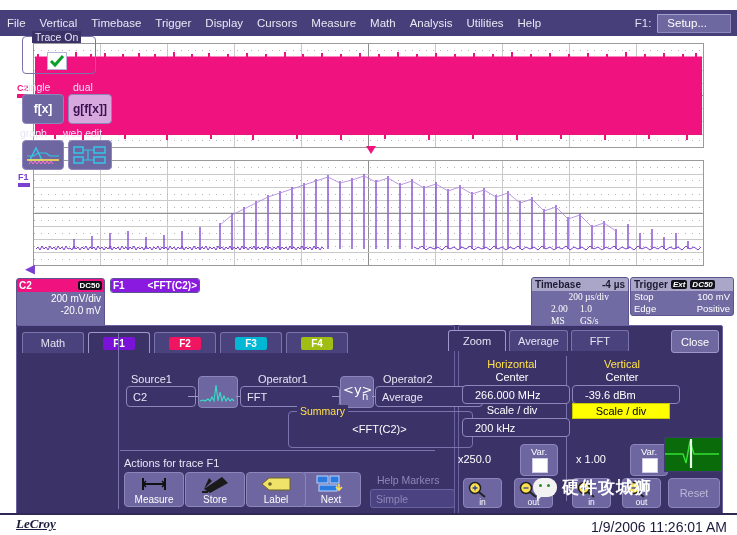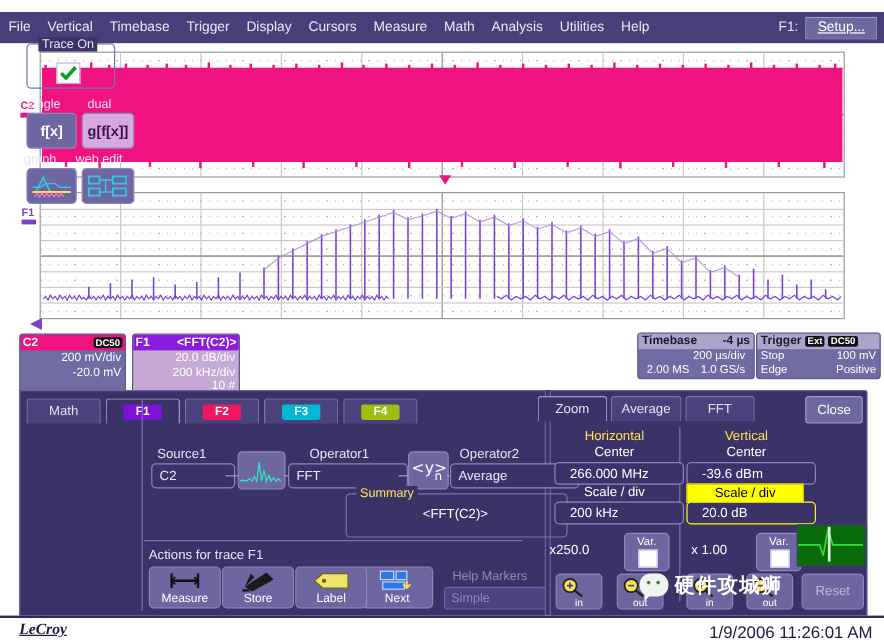--- a/index.html
+++ b/index.html
@@ -9,21 +9,21 @@
   #app{position:relative;width:737px;height:535px;background:#ffffff;}
 
   
   #menubar{position:absolute;left:0;top:10px;width:737px;height:26px;
            background:#473f7a;display:flex;align-items:center;}
   #menubar .mi{color:#e8e8f4;font-size:11.5px;padding:0 7px;line-height:26px;white-space:nowrap;}
   #menubar .spacer{flex:1;}
   #menubar .f1lab{color:#e0e0ee;font-size:11.5px;padding-right:6px;}
   #setupbtn{background:#6e68a0;border:1px solid #8e88bc;border-top-color:#a39dd0;
             border-left-color:#a39dd0;color:#ffffff;font-size:11.5px;
-            padding:2px 9px 3px 9px;margin-right:6px;border-radius:1px;text-decoration:underline;}
+            padding:2px 23px 3px 9px;margin-right:6px;border-radius:1px;}
 
   
   .gridwrap{position:absolute;background:#ffffff;border:1px solid #9a9a9a;}
   #grid1{left:33px;top:43px;width:669px;height:103px;}
   #grid2{left:33px;top:160px;width:669px;height:104px;}
   .gcell{position:absolute;left:0;top:0;right:0;bottom:0;}
   .vline{position:absolute;top:0;bottom:0;width:1px;background:#c9c9c9;}
   .hline{position:absolute;left:0;right:0;height:1px;background:#c9c9c9;}
   .vline.major{background:#8e8e8e;}
   .hline.major{background:#8e8e8e;}
@@ -50,24 +50,24 @@
   .desc .body{padding:1px 3px 2px 3px;text-align:right;font-size:10px;color:#ffffff;line-height:11.5px;}
   #c2desc{left:16px;top:278px;width:87px;background:#716ba3;}
   #c2desc .hdr{background:#f0127e;color:#fff;justify-content:space-between;}
   #c2desc .tag{background:#101018;color:#fff;font-size:8px;padding:0 2px;border-radius:2px;}
   #f1desc{left:110px;top:278px;width:88px;background:#c6a8d4;}
   #f1desc .hdr{background:#8a1ae0;color:#fff;justify-content:space-between;}
   #f1desc .body{color:#ffffff;}
 
   #tbdesc{left:531px;top:277px;width:96px;background:#716ba3;}
   #tbdesc .hdr{background:#a9a6c8;color:#1d1b33;justify-content:space-between;padding:0 3px;}
-  #tbdesc .row{display:flex;justify-content:space-between;font-size:9.5px;padding:0 7px;line-height:12px;}
+  #tbdesc .row{display:flex;justify-content:space-between;font-size:9.5px;padding:0 19px;line-height:12px;font-family:Liberation Serif, serif;}
   #trdesc{left:630px;top:277px;width:102px;background:#716ba3;}
   #trdesc .hdr{background:#a9a6c8;color:#1d1b33;justify-content:flex-start;gap:3px;padding:0 3px;}
-  #trdesc .hdr .tag{background:#101018;color:#fff;font-size:8px;padding:0 2px;border-radius:2px;}
+  #trdesc .hdr .tag{background:#101018;color:#fff;font-size:8px;padding:0 2px;border-radius:2px;font-style:italic;}
   #trdesc .row{display:flex;justify-content:space-between;font-size:9.5px;padding:0 3px;line-height:12px;}
 
   
   #dialog{position:absolute;left:16px;top:325px;width:705px;height:188px;background:#3b3368;}
   #leftpane{position:absolute;left:0;top:0;width:437px;height:188px;background:#3b3368;
             border:1px solid #6a62a0;border-radius:2px;}
   #rightpane{position:absolute;left:442px;top:0;width:263px;height:188px;background:#3b3368;
              border:1px solid #6a62a0;border-radius:2px;}
 
   .tabrow{position:absolute;left:6px;top:5px;display:flex;gap:4px;}
@@ -404,25 +404,20 @@
       <div>-20.0 mV</div>
       <div style="height:11px">&nbsp;</div>
     </div>
   </div>
 
   <div class="desc" id="f1desc">
     <div class="hdr">
       <span>F1</span>
       <span>&lt;FFT(C2)&gt;</span>
     </div>
-    <div class="body">
-      <div>20.0 dB/div</div>
-      <div>200 kHz/div</div>
-      <div>10 #</div>
-    </div>
   </div>
 
   <div class="desc" id="tbdesc">
     <div class="hdr">
       <span>Timebase</span>
       <span>-4 µs</span>
     </div>
     <div class="row" style="justify-content:flex-end">
       <span>200 µs/div</span>
     </div>
@@ -600,21 +595,20 @@
   <div class="vdiv" id="rvdiv"></div>
 
   <div class="sublab" id="hcen">Center</div>
   <div class="valbox" id="hcenv">266.000 MHz</div>
   <div class="sublab" id="hsc">Scale / div</div>
   <div class="valbox" id="hscv">200 kHz</div>
 
   <div class="sublab" id="vcen">Center</div>
   <div class="valbox" id="vcenv">-39.6 dBm</div>
   <div id="vschl">Scale / div</div>
-  <div class="valbox" id="vscv">20.0 dB</div>
 
   <div class="zoomlab" id="hz">x250.0</div>
   <div class="varbox" id="hvar">
     <div class="t">Var.</div>
     <div class="sq"></div>
   </div>
   <div class="zoomlab" id="vz">x 1.00</div>
   <div class="varbox" id="vvar">
     <div class="t">Var.</div>
     <div class="sq"></div>

